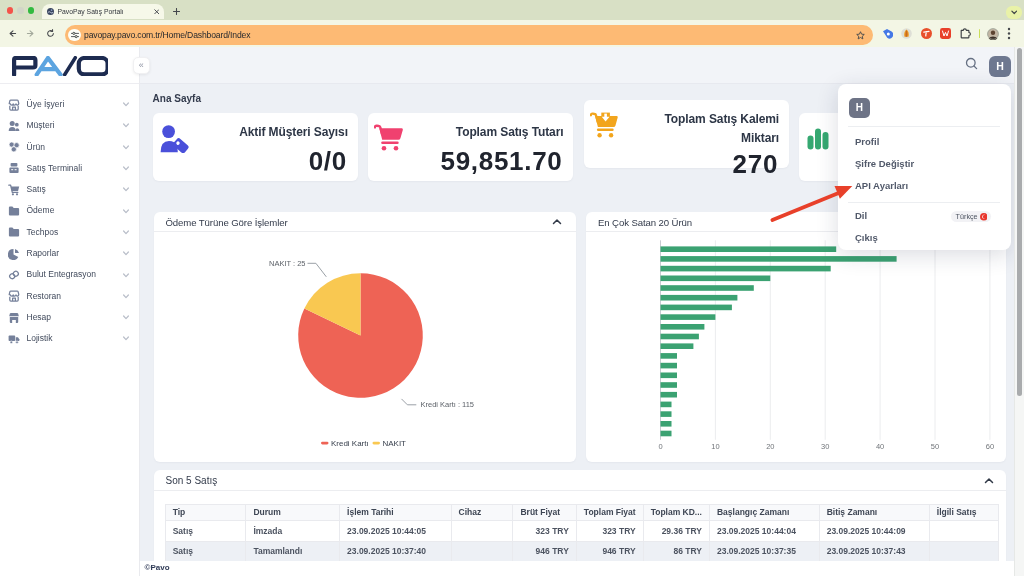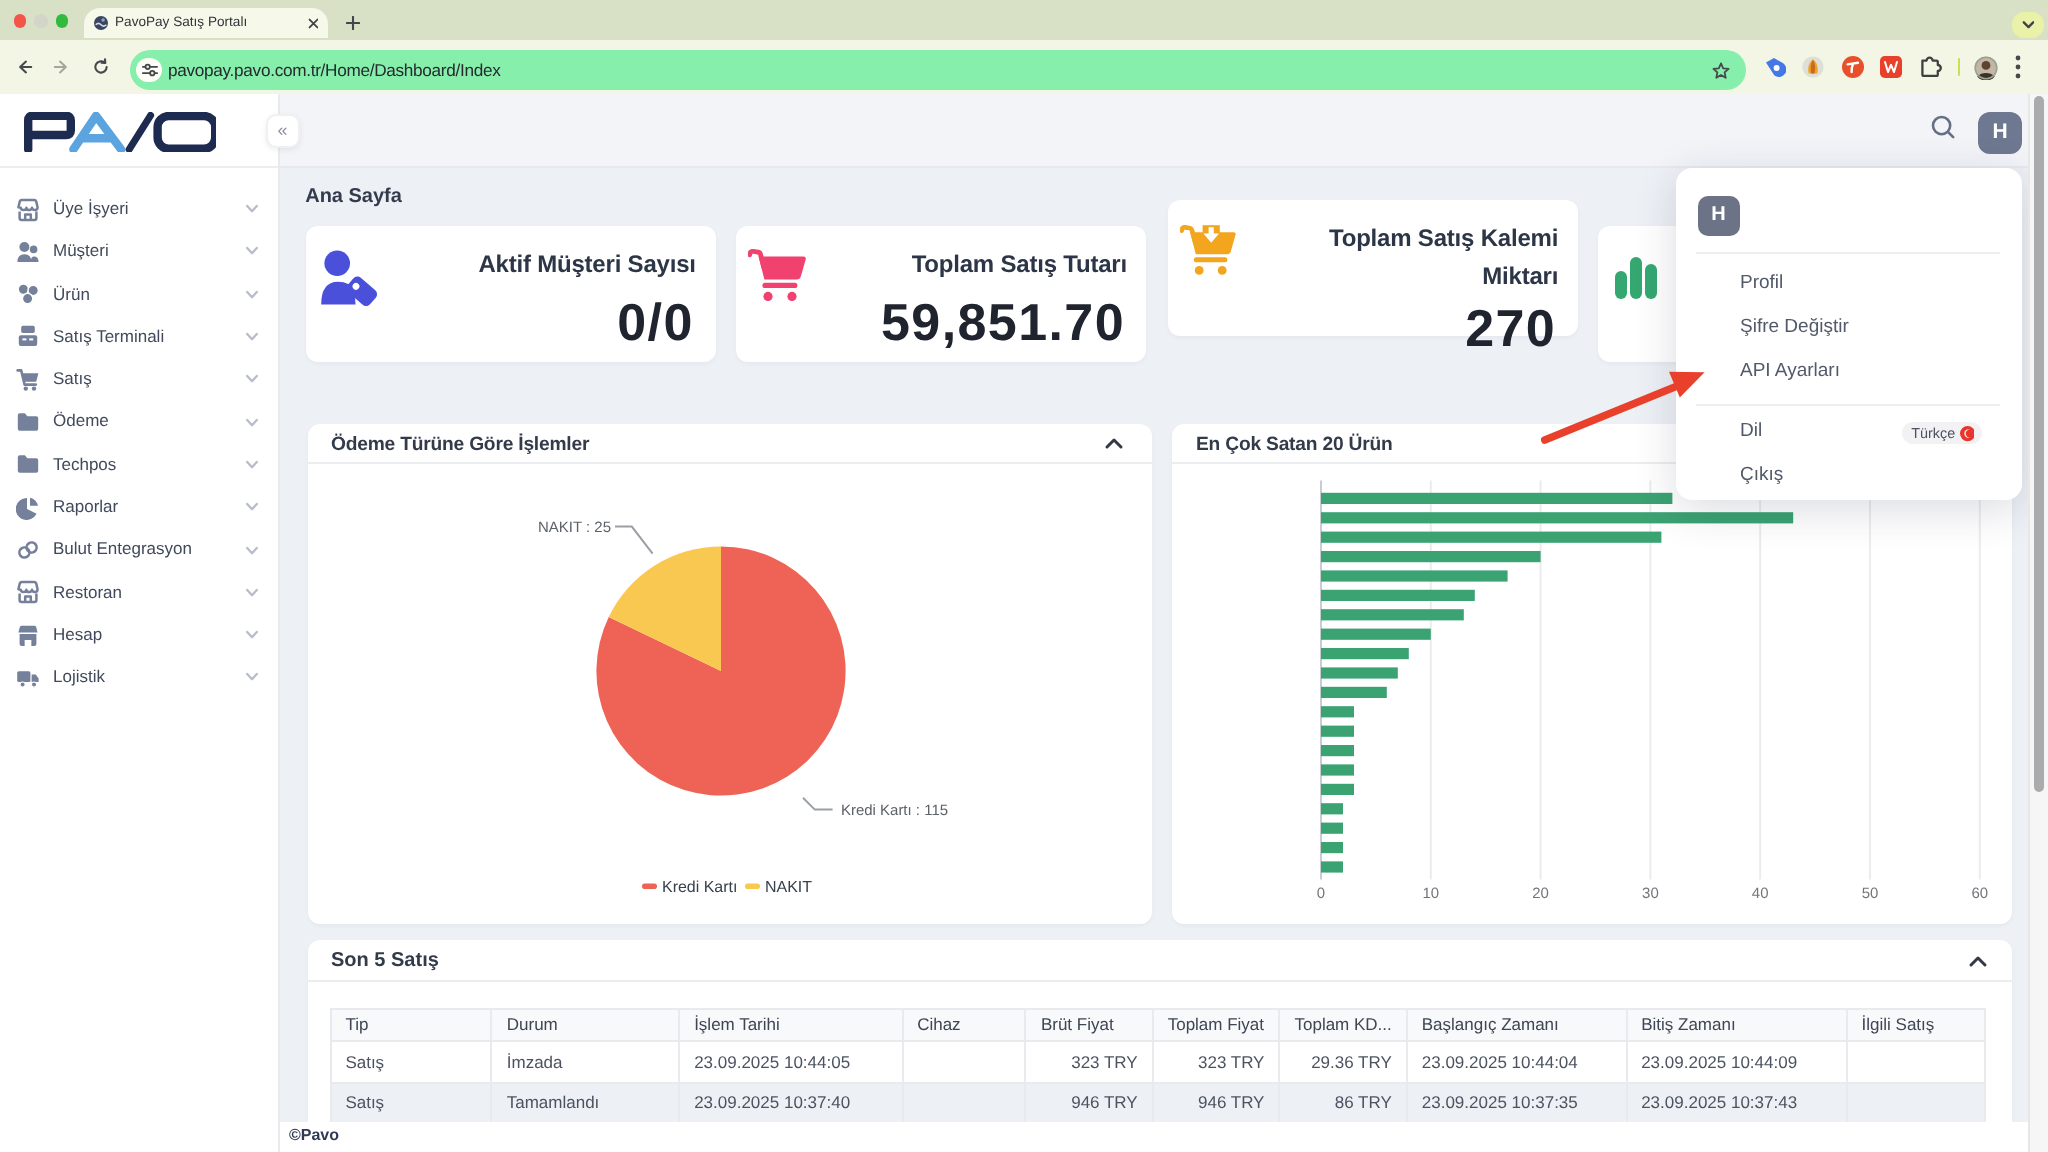--- a/index.html
+++ b/index.html
@@ -7,51 +7,51 @@
   body { font-family:"Liberation Sans", sans-serif; }
   #s { position:relative; width:1024px; height:576px; background:#edf0f5; overflow:hidden; }
   .abs { position:absolute; }
 
   
   .tabstrip { position:absolute; left:0; top:0; width:1024px; height:19.5px; background:#d8e0c5; }
   .tl { position:absolute; top:7.4px; width:6.6px; height:6.6px; border-radius:50%; }
   .tab { position:absolute; left:42px; top:4.2px; width:122px; height:15.3px; background:#f6f8e9; border-radius:8px 8px 0 0; }
   .tabtitle { position:absolute; left:15.5px; top:0; font-size:6.8px; line-height:15.3px; color:#31353b; letter-spacing:0; }
   .toolbar { position:absolute; left:0; top:19.5px; width:1024px; height:27.5px; background:#f3f6e5; }
-  .pill { position:absolute; left:65px; top:5px; width:808px; height:20.6px; background:#86efac; border-radius:10.3px; }
+  .pill { position:absolute; left:65px; top:5px; width:808px; height:20.6px; background:#fdba74; border-radius:10.3px; }
   .urltext { position:absolute; left:19px; top:0; line-height:20.6px; font-size:8.6px; color:#26292e; letter-spacing:-0.15px; }
   .tunecirc { position:absolute; left:3.4px; top:4.2px; width:12.2px; height:12.2px; border-radius:50%; background:#fdfef7; }
 
   
   .page { position:absolute; left:0; top:47px; width:1024px; height:529px; background:#edf0f5; }
   .hdrband { position:absolute; left:140px; top:0; width:884px; height:36.6px; background:#f2f4f8; border-bottom:1px solid #e7e9ef; }
   .sidebar { position:absolute; left:0; top:0; width:140px; height:529px; background:#ffffff; border-right:1px solid #e9eaee; }
   .sbhead { position:absolute; left:0; top:0; width:139px; height:36.6px; border-bottom:1px solid #ededf1; background:#fff; }
   .mitem { position:absolute; left:0; width:139px; height:21.3px; }
   .mtext { position:absolute; left:26.5px; top:0; font-size:8.5px; line-height:21.3px; color:#414a5c; }
   .mchev { position:absolute; left:121px; top:7.2px; width:10px; height:7px; }
   .collapsebtn { position:absolute; left:132.5px; top:10px; width:17.5px; height:17px; background:#fff; border:1px solid #f0f0f2; border-radius:5px; box-shadow:0 1px 3px rgba(0,0,0,.07); color:#8b90a0; font-size:9px; text-align:center; line-height:15px; }
 
   .card { position:absolute; background:#fff; border-radius:6px; box-shadow:0 1px 2px rgba(20,30,60,.04); }
   .stitle { position:absolute; right:10px; top:12.5px; font-size:12px; font-weight:bold; color:#2d3646; text-align:right; line-height:13.5px; letter-spacing:-0.1px;}
   .sval { position:absolute; right:11px; font-size:26px; font-weight:800; color:#20242e; letter-spacing:0.7px; }
 
   .chead { position:absolute; left:0; top:0; width:100%; height:20.4px; border-bottom:1px solid #ecedf0; }
-  .cheadtxt { position:absolute; left:12px; top:0; font-size:9.6px; font-weight:bold; color:#333b4b; line-height:21px; letter-spacing:-0.1px; }
+  .cheadtxt { position:absolute; left:12px; top:0; font-size:9.6px; font-weight:normal; color:#333b4b; line-height:21px; letter-spacing:-0.1px; }
   .cheadtxt.big { font-size:10px; letter-spacing:0; }
 
   table.t { border-collapse:collapse; table-layout:fixed; font-size:8.5px; color:#4c5360; }
-  table.t th, table.t td { border:1px solid #e9eaee; font-weight:normal; text-align:left; padding:0 7px; white-space:nowrap; overflow:hidden; }
+  table.t th, table.t td { border:1px solid #e9eaee; font-weight:bold; text-align:left; padding:0 7px; white-space:nowrap; overflow:hidden; }
   table.t th { height:16.2px; background:#f8f9fb; color:#3e4654; }
   table.t td { height:20.6px; background:#fff; }
   table.t tr.alt td { background:#edf0f5; }
   table.t td.r, table.t th.r { text-align:right; }
 
   .ddp { position:absolute; z-index:50; left:838px; top:37px; width:172.5px; height:166px; background:#fff; border-radius:8px; box-shadow:0 5px 22px rgba(30,40,70,.16); }
-  .dditem { position:absolute; left:32px; font-size:9.5px; color:#51596a; }
+  .dditem { position:absolute; left:17px; font-size:9.5px; color:#51596a;font-weight:bold; }
   .ddsep { position:absolute; left:10px; width:152px; height:1px; background:#eceef1; }
 
   .sb-track { position:absolute; z-index:70; left:1014px; top:0; width:10px; height:529px; background:#f5f6f5; border-left:1px solid #e6e8e6; }
   .sb-thumb { position:absolute; left:2px; top:1px; width:5px; height:348px; background:#a9abad; border-radius:2.5px; }
   .footer { position:absolute; z-index:40; left:140px; top:514px; width:874px; height:15px; background:#fff; }
 </style>
 </head>
 <body>
 <div id="s">
 

